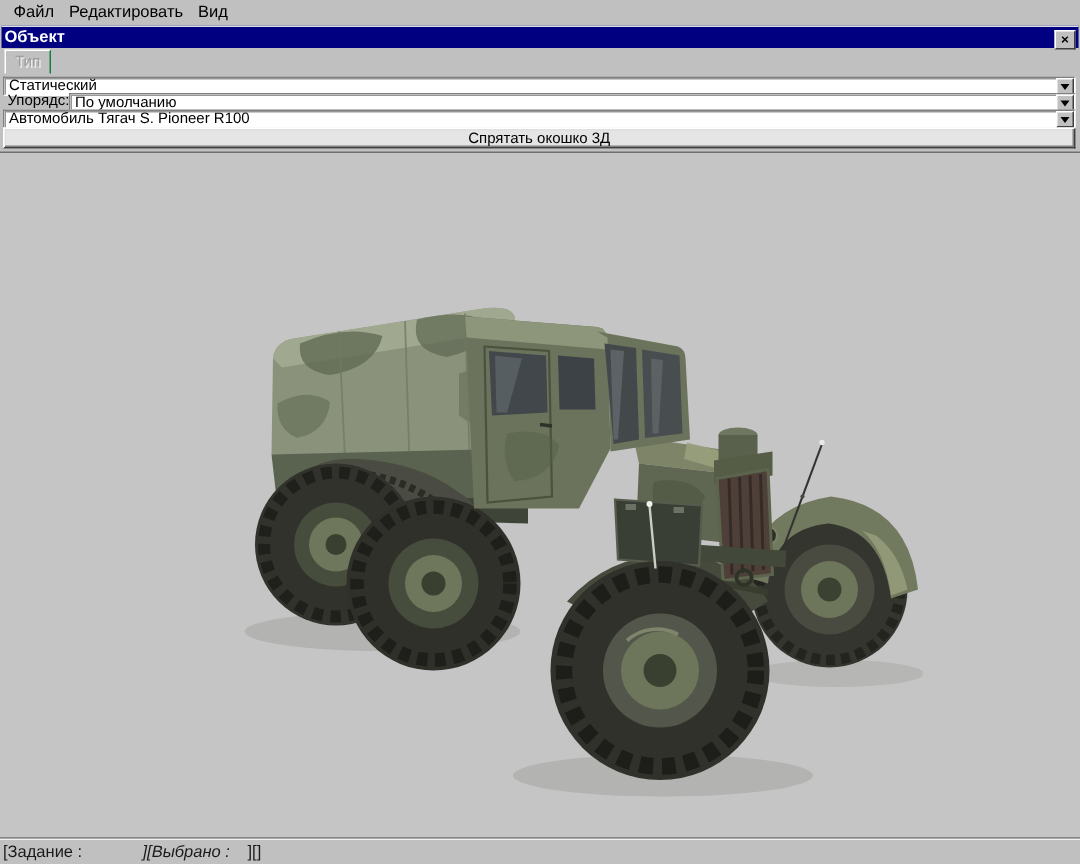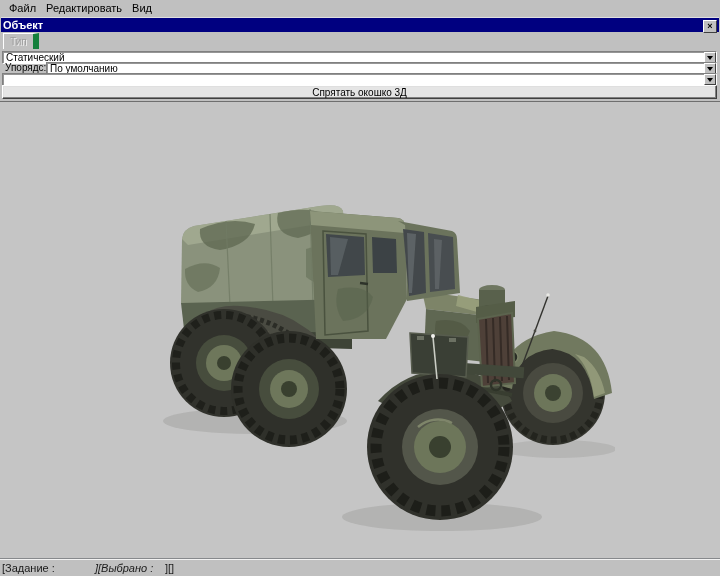--- a/index.html
+++ b/index.html
@@ -27,21 +27,21 @@
     border-top:1px solid #fff;border-left:1px solid #fff;
     border-right:1px solid #404040;border-bottom:1px solid #404040;
     display:flex;align-items:center;justify-content:center;
     color:#000;font-size:9px;font-weight:bold;line-height:1;cursor:default;
   }
   
   .tabstrip{position:absolute;top:32px;left:1px;right:1px;height:18px;}
   .tab{
     position:absolute;left:2px;top:1px;height:15px;padding:0 6px;
     background:#c0c0c0;
-    border-top:1px solid #fff;border-left:1px solid #fff;border-right:6px solid #15803d;
+    border-top:1px solid #fff;border-left:1px solid #fff;border-right:1px solid #15803d;
     color:#9d9d9d;text-shadow:1px 1px 0 #ececec;
     font-size:10px;display:inline-flex;align-items:center;
   }
   
   .combo{
     position:absolute;height:11px;background:#fff;
     border:1px solid;border-color:#808080 #fdfdfd #fdfdfd #808080;
     box-shadow:inset 1px 1px 0 rgba(64,64,64,.55);
     text-decoration:underline;
   }
@@ -116,20 +116,21 @@
 
   <span class="order-label">Упорядс:</span>
   <div class="combo row2">
     <span class="combo-text">По умолчанию</span>
     <span class="combo-arrow">
         <i class="tri"></i>
       </span>
   </div>
 
   <div class="combo row3">
+    <span class="combo-text">Автомобиль Тягач S. Pioneer R100</span>
     <span class="combo-arrow">
         <i class="tri"></i>
       </span>
   </div>
 
   <button class="hide3d">Спрятать окошко 3Д</button>
 
   <div class="viewport">
     <svg class="truck" width="455" height="350" viewBox="0 0 455 350" xmlns="http://www.w3.org/2000/svg">
 

